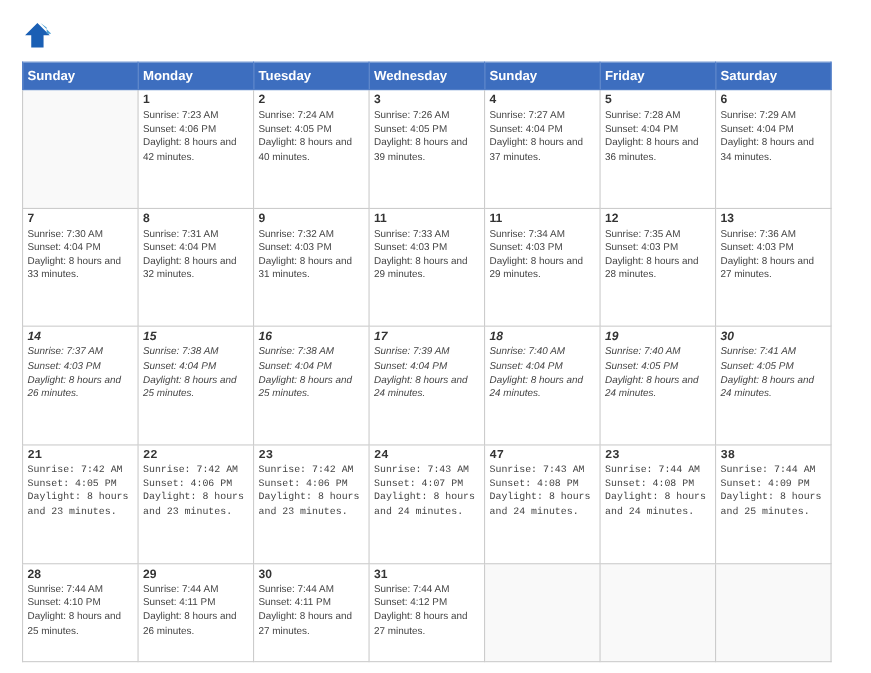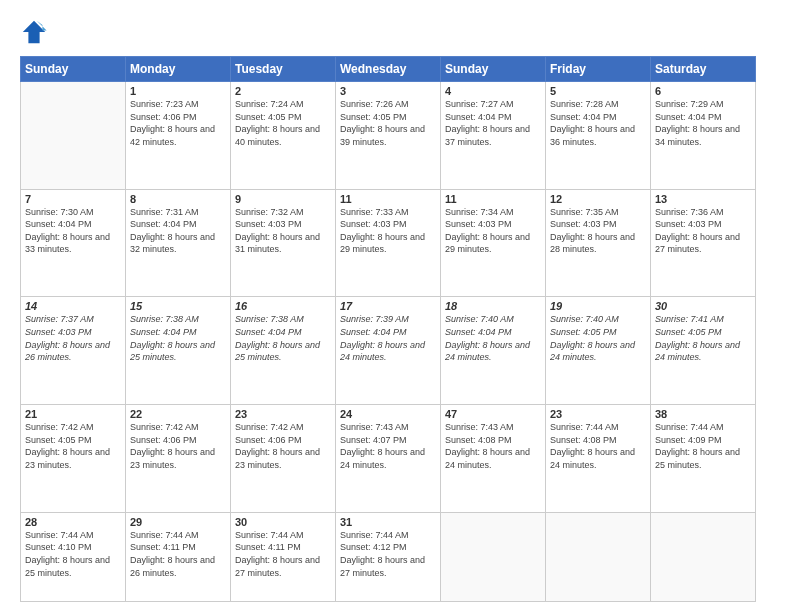--- a/index.html
+++ b/index.html
@@ -210,21 +210,21 @@
           </td>
           <td>
             <span class="day-number">19</span>
             <div class="day-info">Sunrise: 7:40 AM<br>Sunset: 4:05 PM<br>Daylight: 8 hours and 24 minutes.</div>
           </td>
           <td>
             <span class="day-number">30</span>
             <div class="day-info">Sunrise: 7:41 AM<br>Sunset: 4:05 PM<br>Daylight: 8 hours and 24 minutes.</div>
           </td>
         </tr>
-        <tr style="height: 87px;">
+        <tr style="height: 87px; font-family: Liberation Mono, monospace;">
           <td>
             <span class="day-number">21</span>
             <div class="day-info">Sunrise: 7:42 AM<br>Sunset: 4:05 PM<br>Daylight: 8 hours and 23 minutes.</div>
           </td>
           <td>
             <span class="day-number">22</span>
             <div class="day-info">Sunrise: 7:42 AM<br>Sunset: 4:06 PM<br>Daylight: 8 hours and 23 minutes.</div>
           </td>
           <td>
             <span class="day-number">23</span>

